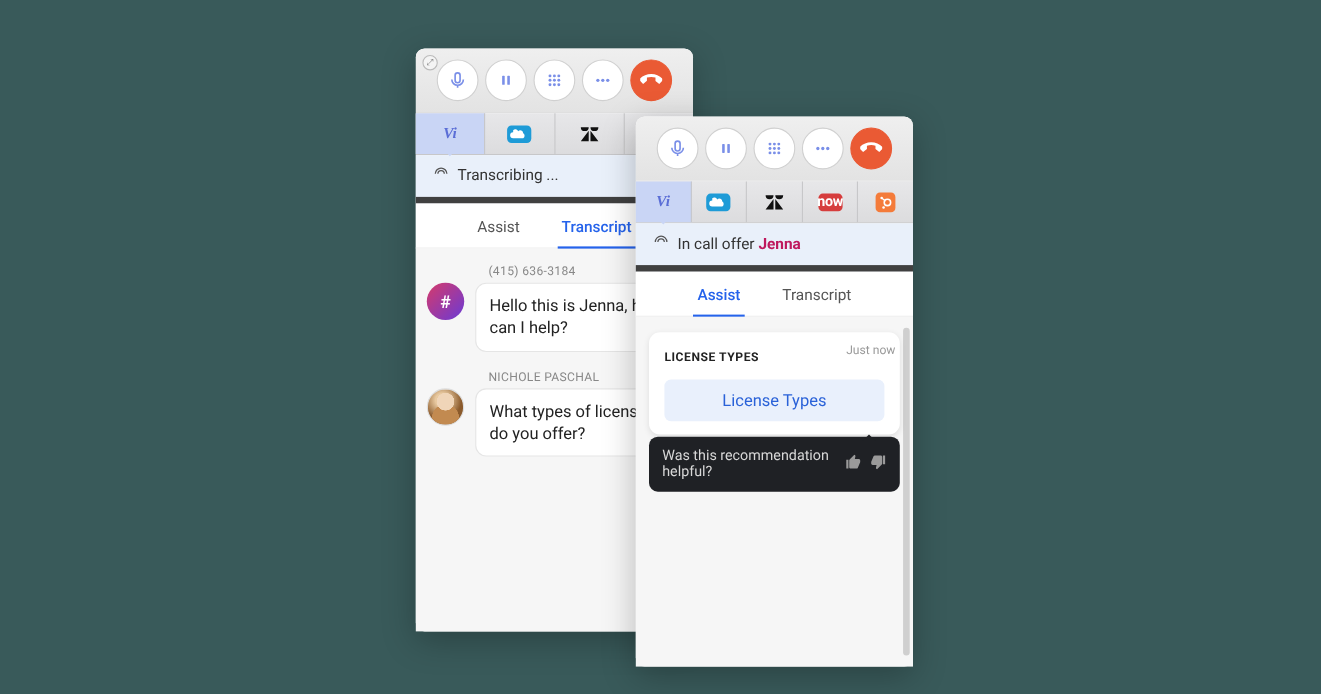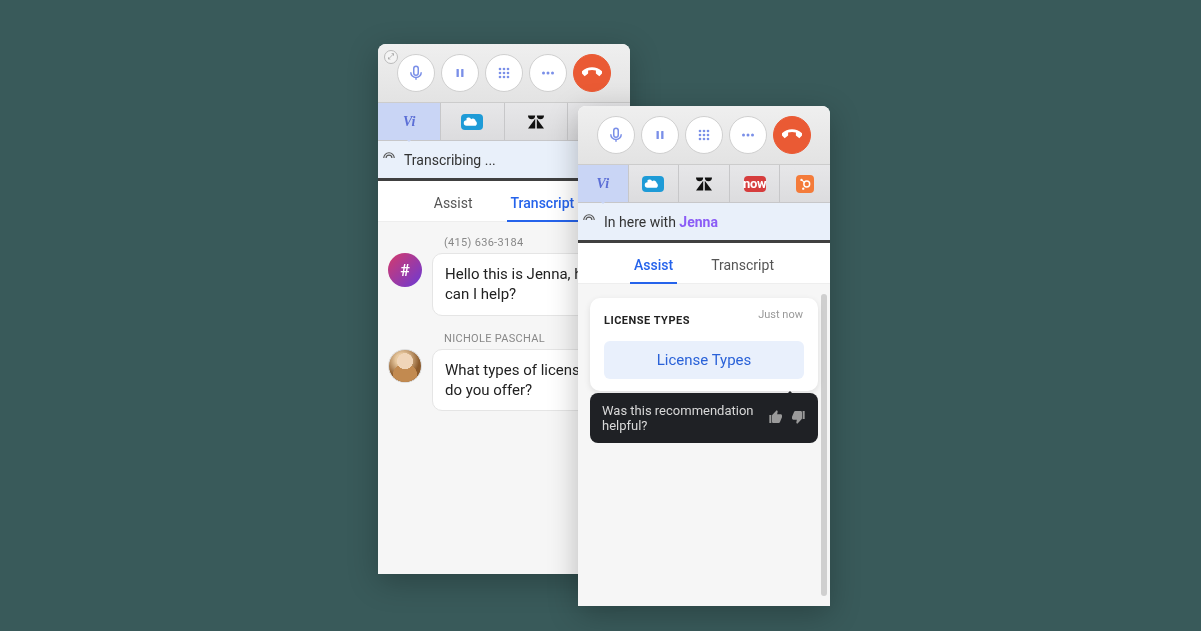--- a/index.html
+++ b/index.html
@@ -68,22 +68,22 @@
     border:6px solid transparent; border-top-color:#c9d5f5;
   }
   .badge { display:inline-flex; align-items:center; justify-content:center; border-radius:4px; }
   .badge.sf { width:22px;height:16px;background:#1e9bd7; }
   .badge.zd svg{width:20px;height:16px;}
   .badge.sn { width:22px;height:16px;background:#d63d3d;color:#fff;font-size:13px;font-weight:700;letter-spacing:-0.3px; }
   .badge.hs { width:18px;height:18px;background:#f47b3a;border-radius:4px; display:flex;align-items:center;justify-content:center;}
 
   .status-row {
     display:flex; align-items:center; gap:8px;
-    padding: 10px 4px; background:#e9f0fa; font-size:14px; color:#333;
-    border-bottom:3px solid #404040;
+    padding: 10px 16px; background:#e9f0fa; font-size:14px; color:#333;
+    border-bottom:6px solid #404040;
   }
   .status-row svg { width:14px; height:14px; }
 
   .tabs {
     display:flex; justify-content:center; gap:30px;
     border-bottom:1px solid #eee; background:#fff; padding: 8px 0 0 0;
     font-size:14px;
   }
   .tab { padding: 6px 4px 10px 4px; color:#555; cursor:pointer; position:relative; }
   .tab.active { color:#2563eb; font-weight:500; }
@@ -102,40 +102,40 @@
   .avatar.photo::after{content:"";position:absolute;inset:0;background:radial-gradient(circle at 50% 35%, #f0d5b8 0 30%, transparent 31%), radial-gradient(circle at 50% 80%, #c28a50 0 40%, transparent 41%);}
   .bubble { background:#fff; border:1px solid #e5e5e5; border-radius:10px; padding:10px 12px; font-size:15px; line-height:1.35; color:#222; }
 
   
   .assist-area { padding: 14px 12px 12px 12px; background:#f6f6f6; position:relative; flex:1; overflow-y:auto;}
   .scroll-ind { position:absolute; right:3px; top:10px; bottom:10px; width:6px; background:#cfcfcf; border-radius:3px;}
   .card {
     background:#fff; border-radius:10px; padding: 12px 14px; box-shadow:0 2px 6px rgba(0,0,0,0.1);
     position:relative;
   }
-  .card .ts { position:absolute; right:15px; top:10px; font-size:11px; color:#999; }
+  .card .ts { position:absolute; right:4px; top:10px; font-size:11px; color:#999; }
   .card h4 { font-size:11px; font-weight:700; letter-spacing:0.5px; color:#222; margin-bottom:14px; margin-top:4px;}
   .card p { font-size:14.5px; color:#333; line-height:1.35; margin-bottom:14px; }
   .link-btn {
     display:block; text-align:center; background:#e9f0fc; color:#2a62d8;
     padding:10px; border-radius:6px; font-size:15px; cursor:pointer;
   }
 
   .tooltip {
     margin-top:2px; background:#1f2125; color:#d8d8d8; border-radius:8px;
     padding:10px 12px; font-size:13px; display:flex; align-items:center; justify-content:space-between;
     position:relative;
   }
   .tooltip::before{
     content:""; position:absolute; top:-8px; right:22px;
     border:6px solid transparent; border-bottom-color:#1f2125;
   }
   .thumbs { display:flex; gap:6px; color:#9a9a9a; }
 
-  .bold { font-weight:700; color:#8b5cf6;margin-top:40px;}
+  .bold { font-weight:700; color:#be185d;margin-top:40px;}
 </style>
 </head>
 <body>
 
 <div class="panel back">
   <div class="call-bar">
     <div class="pin">⤢</div>
     <div class="circ-btn">
       <svg viewBox="0 0 24 24" width="18" height="18" fill="none" stroke="#7a8fe8" stroke-width="2">
           <rect x="9" y="3" width="6" height="12" rx="3"></rect>
@@ -295,21 +295,21 @@
             <circle cx="9" cy="20" r="2"></circle>
           </svg>
         </span>
       </div>
   </div>
 
   <div class="status-row">
     <span><svg viewBox="0 0 24 24" stroke="#555" fill="none" stroke-width="2">
           <path d="M3 12a9 9 0 0 1 18 0M7 12a5 5 0 0 1 10 0"></path>
         </svg></span>
-    <span><span>In here with </span><span class="bold">Jenna</span></span>
+    <span><span>In call offer </span><span class="bold">Jenna</span></span>
   </div>
 
   <div class="tabs">
     <div class="tab active">Assist</div>
     <div class="tab">Transcript</div>
   </div>
 
   <div class="assist-area">
     <div class="scroll-ind"></div>
     <div class="card">

